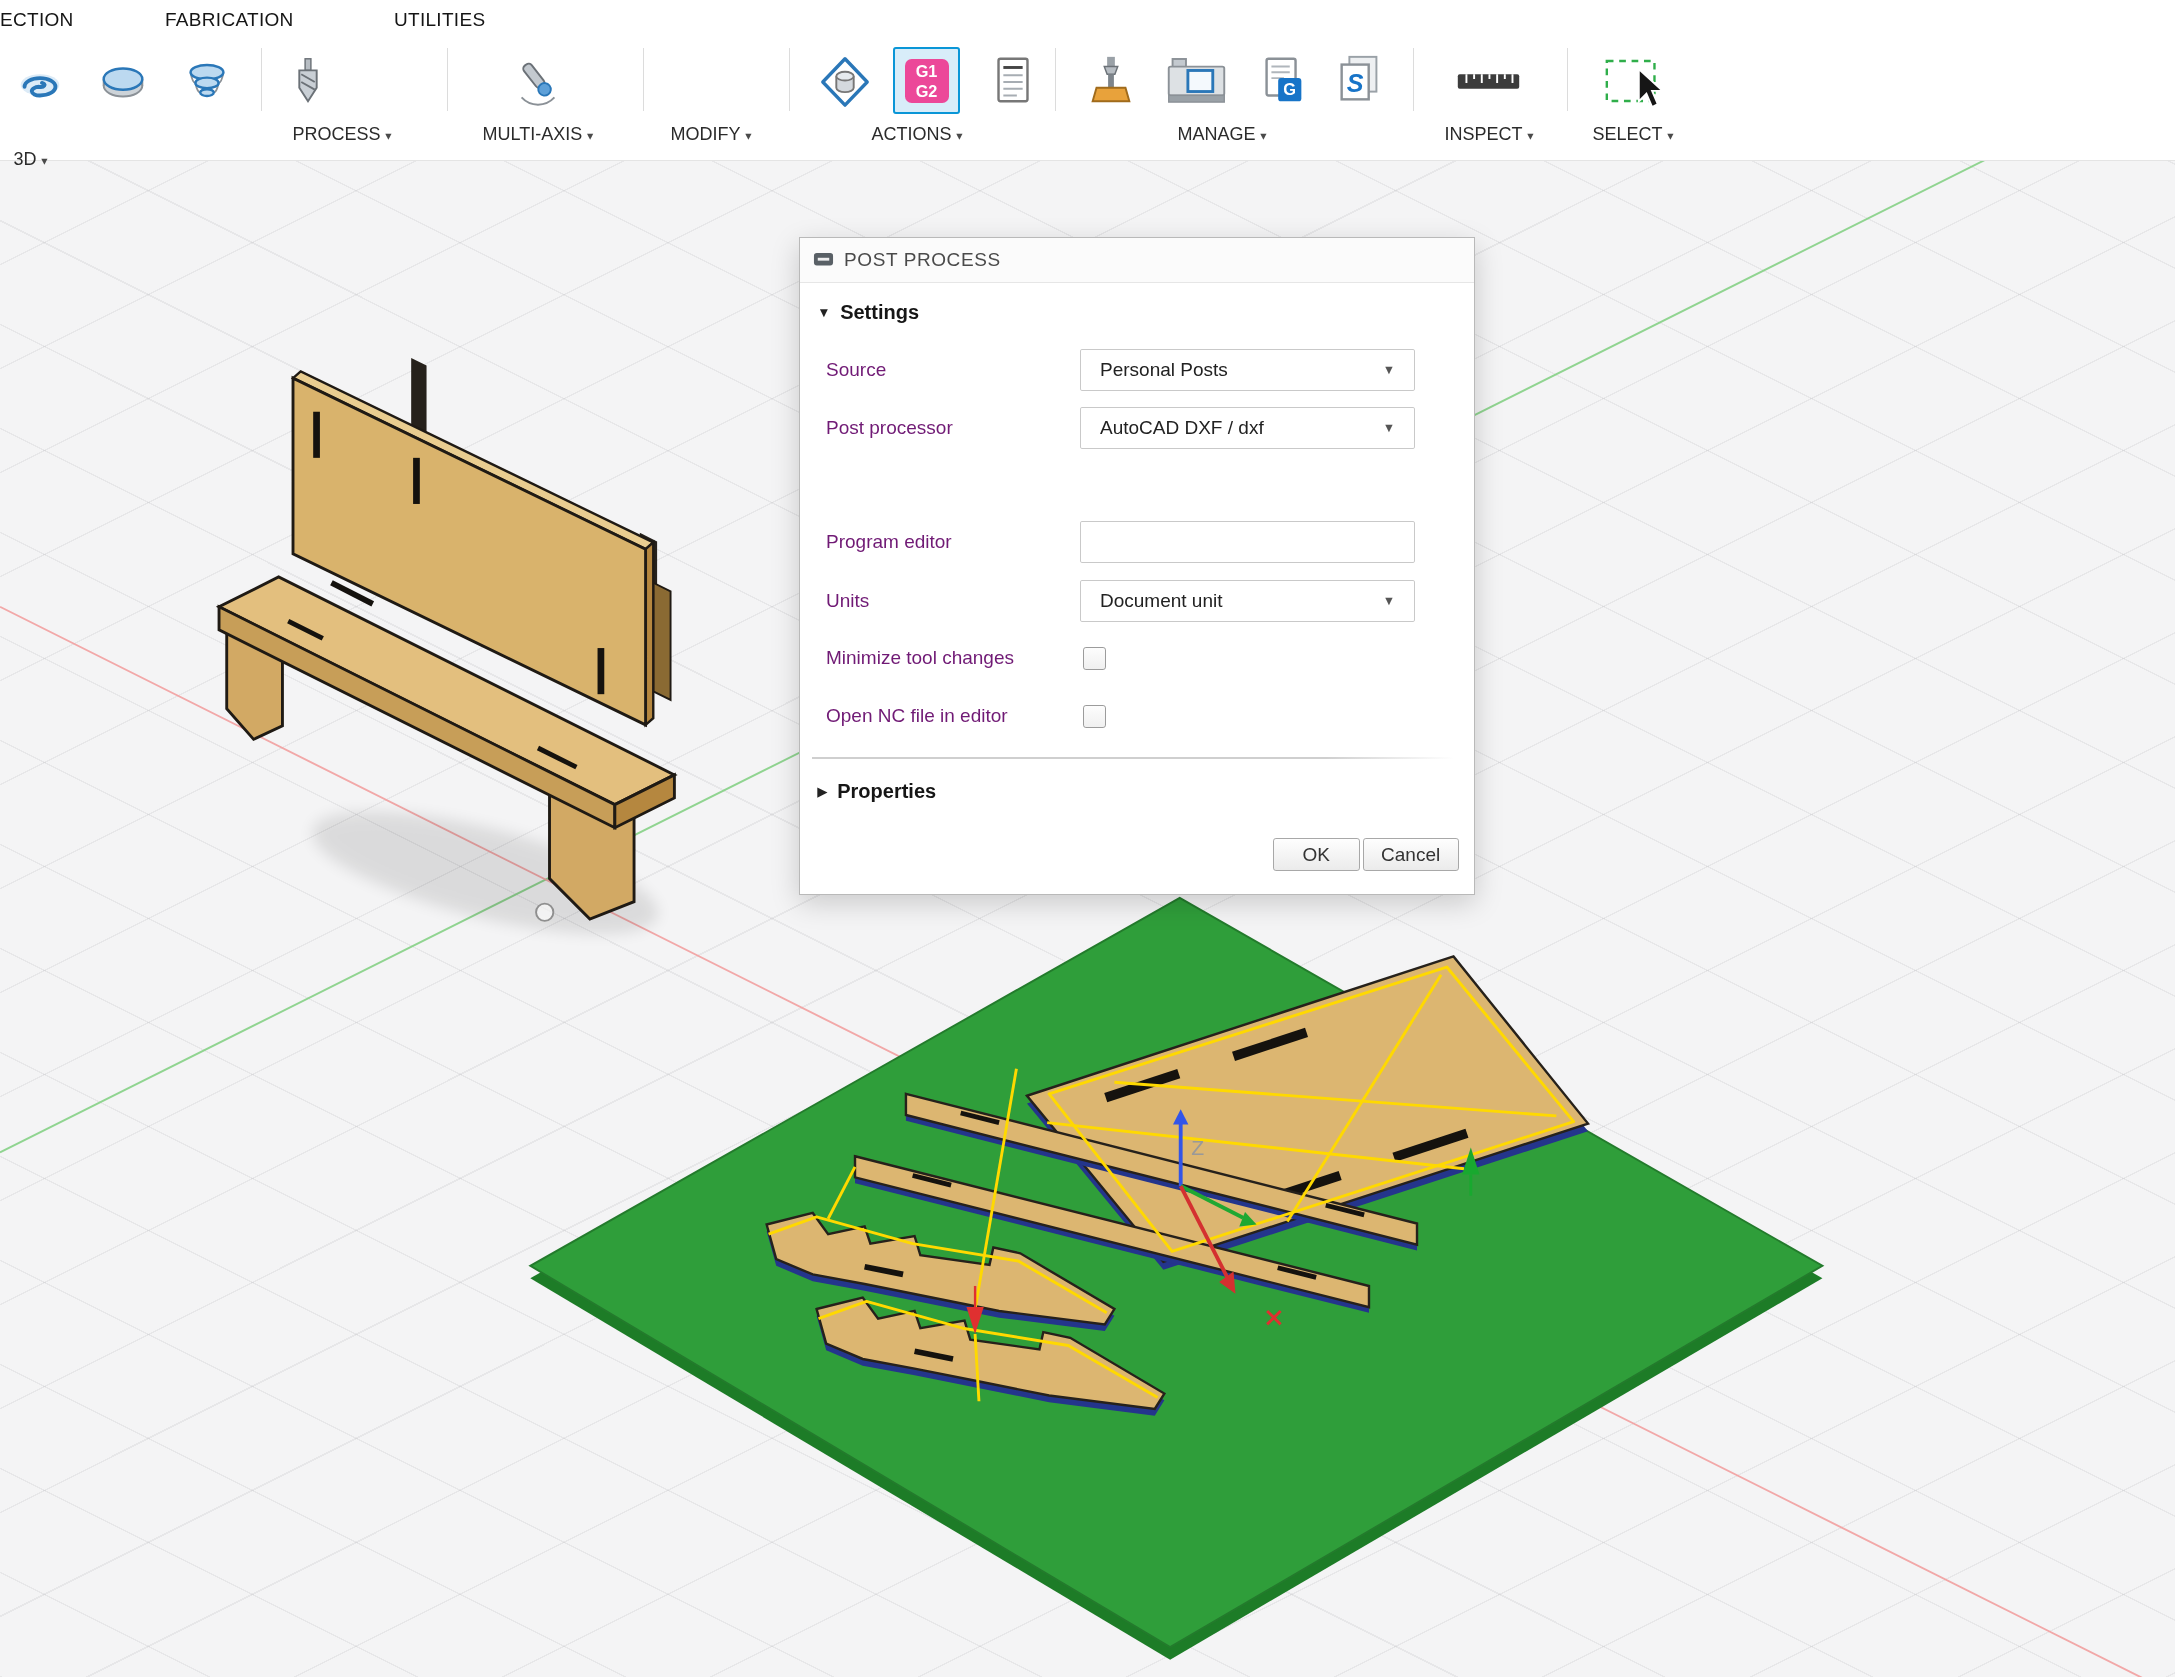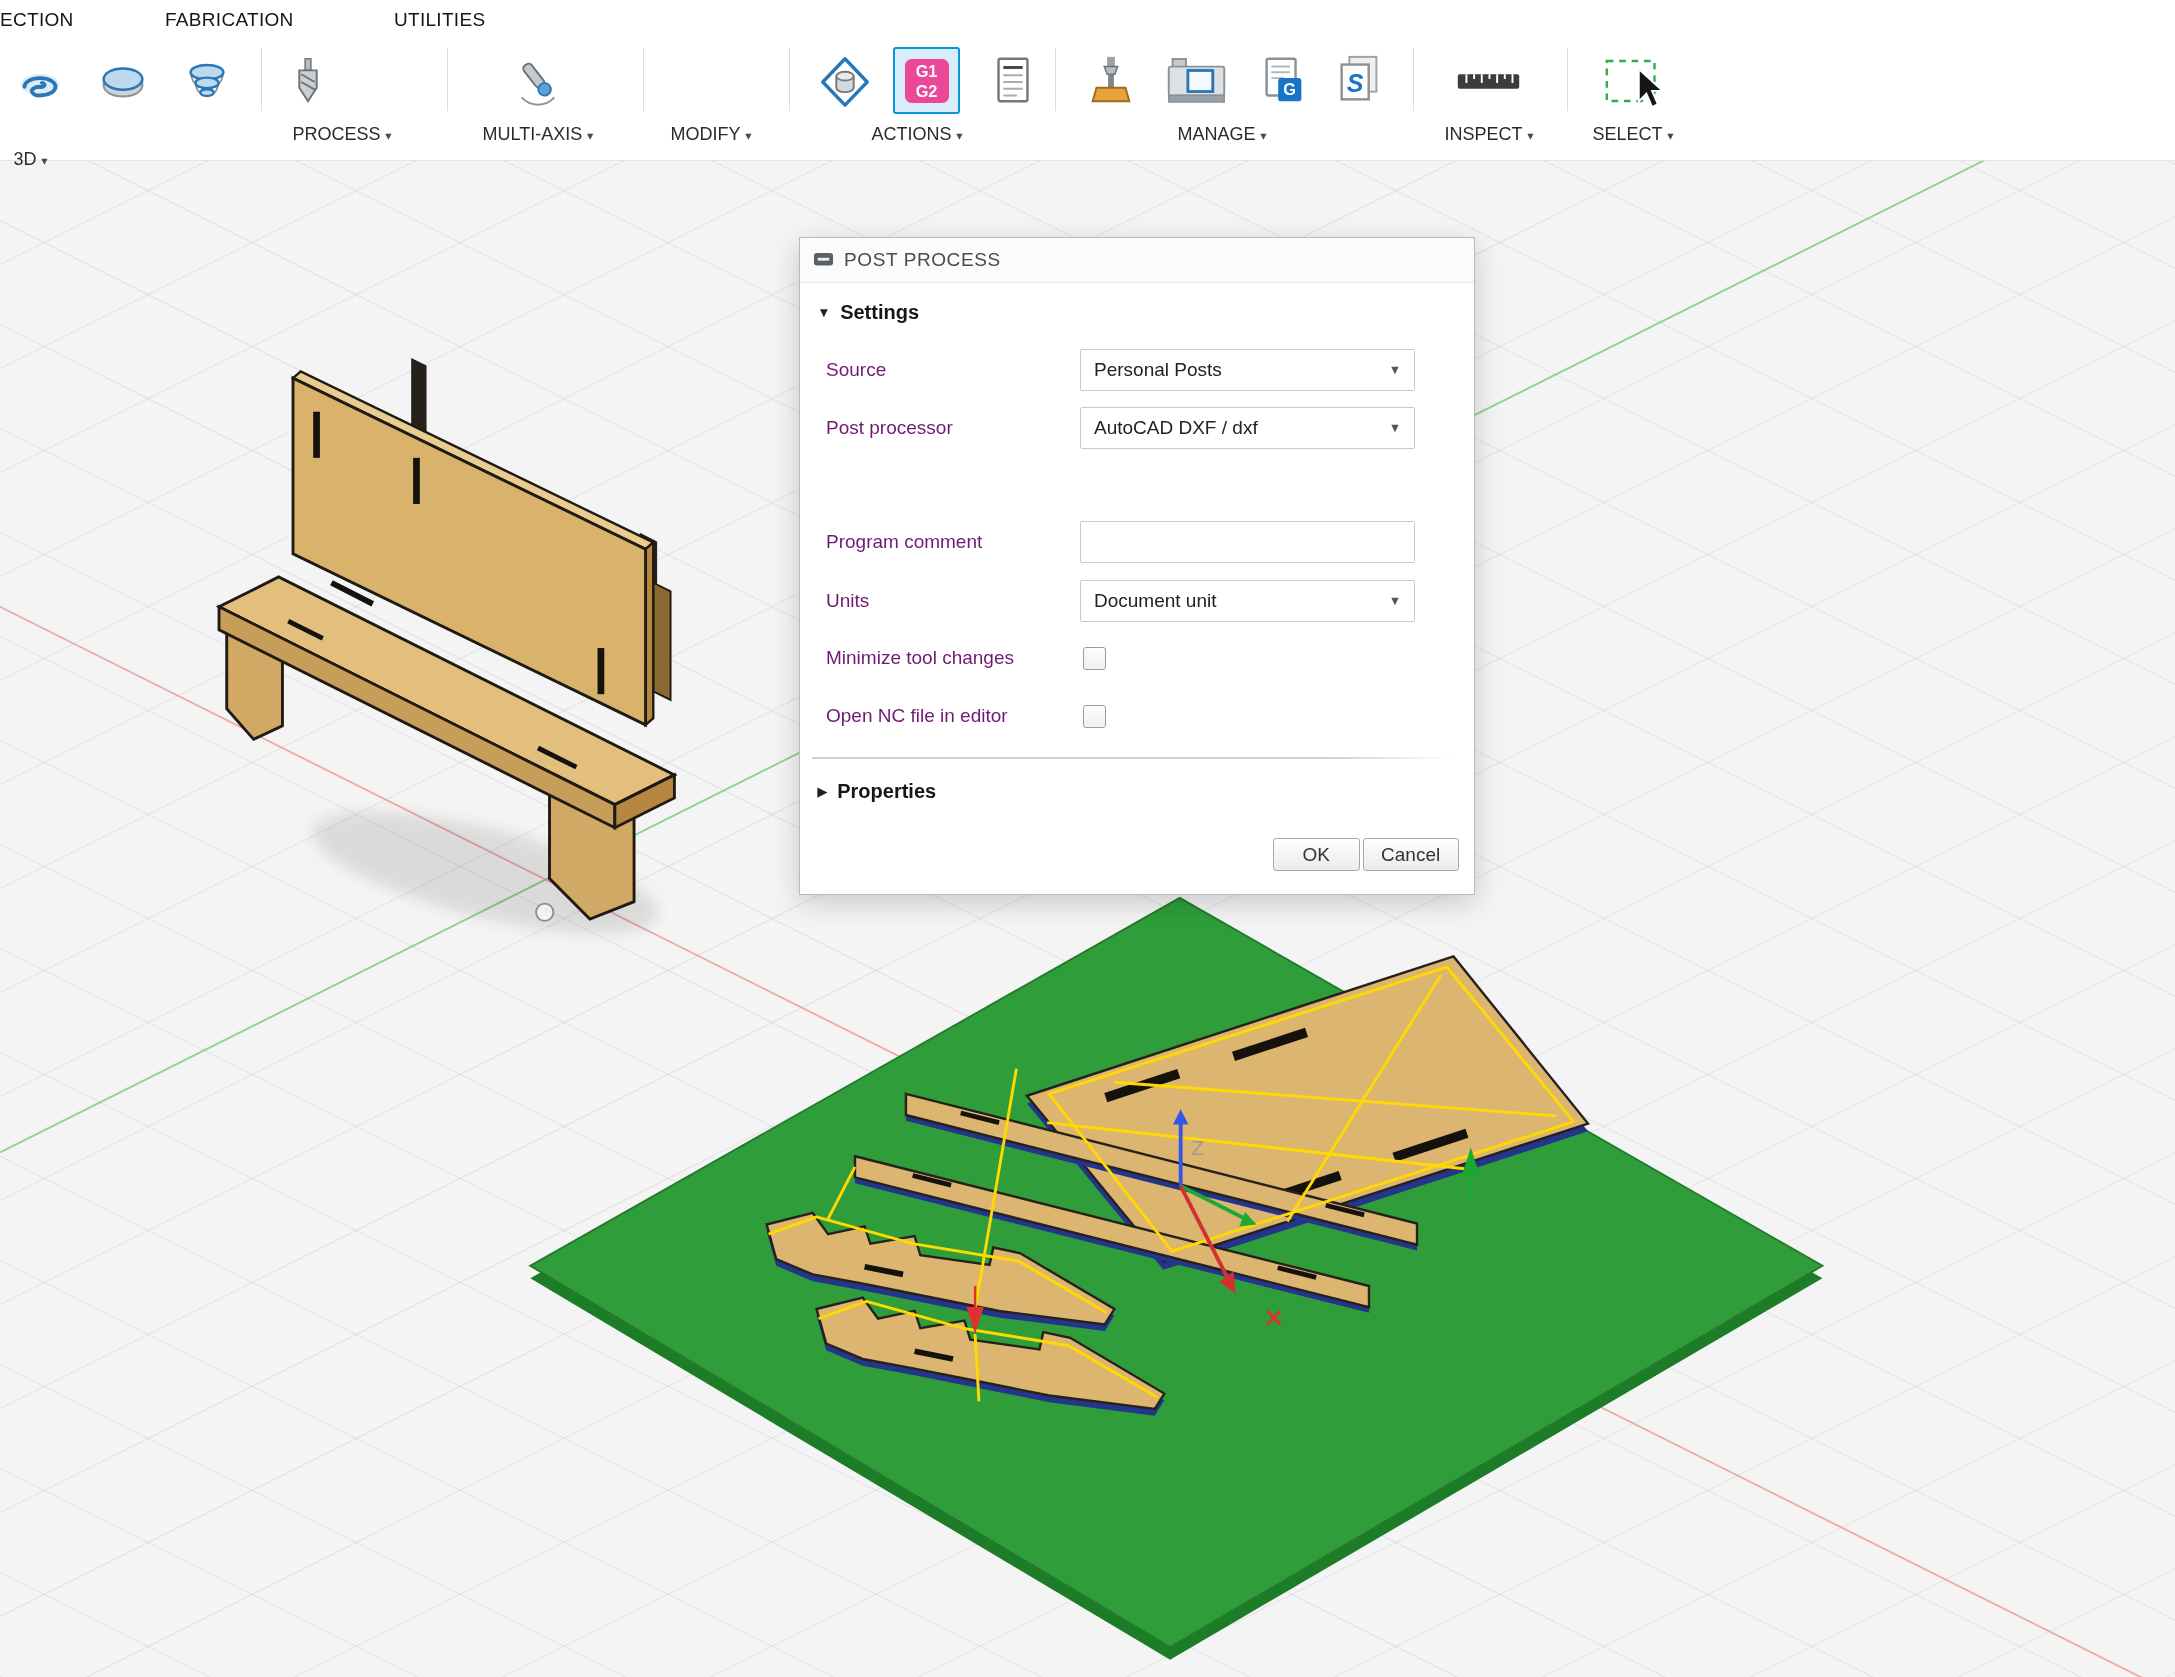--- a/index.html
+++ b/index.html
@@ -31,21 +31,21 @@
   .dialog{position:absolute;left:799px;top:237px;width:676px;height:658px;background:#fff;border:1px solid #b9b9b9;
     box-shadow:0 7.7px 27px rgba(0,0,0,.18);z-index:40;box-sizing:border-box;}
   .dlg-titlebar{position:absolute;top:0;left:0;right:0;height:44px;background:#fbfbfb;border-bottom:1px solid #e6e6e6;display:flex;align-items:center;padding-left:13.4px;gap:9.6px;}
   .dlg-title{font-size:19px;color:#4a4a4a;letter-spacing:0.6px;}
   .section-header{position:absolute;left:17.3px;display:flex;align-items:center;gap:9.6px;height:37px;}
   .section-header .tri{font-size:13.4px;color:#222;}
   .section-title{font-size:20px;font-weight:bold;color:#161616;}
   .row{position:absolute;left:0;width:100%;height:42px;display:flex;align-items:center;}
   .row .lbl{position:absolute;left:26px;font-size:19px;color:#701a75;}
   .select,.txt{position:absolute;left:280px;width:335px;height:42px;box-sizing:border-box;border:1px solid #c9c9c9;border-radius:1.9px;background:#fff;}
-  .select{display:flex;align-items:center;padding:0 13px;}
+  .select{display:flex;align-items:center;padding:0 19px;}
   .select .sel-text{font-size:19px;color:#222;flex:1;white-space:nowrap;overflow:hidden;}
   .select .sel-caret{font-size:12.5px;color:#555;}
   .txt{font-size:19px;color:#222;padding:0 9.6px;font-family:"Liberation Sans",sans-serif;outline:none;}
   .checkbox{position:absolute;left:283px;width:23px;height:23px;box-sizing:border-box;border:1.9px solid #9c9c9c;border-radius:2.9px;background:linear-gradient(#fdfdfd,#f0f0f0);}
   .dlg-sep{position:absolute;left:11.5px;top:519px;width:642px;height:1.9px;background:linear-gradient(to right,#cfcfcf 80%,rgba(207,207,207,0));}
   .dlg-footer{position:absolute;top:600px;right:15.4px;display:flex;gap:3px;justify-content:space-between;}
   .btn{height:33px;font-size:19px;color:#333;background:linear-gradient(#fefefe,#ebebeb);border:1px solid #a8a8a8;border-radius:2.9px;font-family:"Liberation Sans",sans-serif;}
   .btn.ok{width:87px;}
   .btn.cancel{width:96px;}
   
@@ -347,21 +347,21 @@
   <div class="row" style="top:169px">
     <span class="lbl">Post processor</span>
     <div class="select">
       <span class="sel-text">AutoCAD DXF / dxf</span>
       <span class="sel-caret">▼</span>
     </div>
   </div>
 
 
   <div class="row" style="top:283px">
-    <span class="lbl">Program comment</span>
+    <span class="lbl">Program editor</span>
     <input class="txt" value="" style="">
   </div>
 
   <div class="row" style="top:342px">
     <span class="lbl">Units</span>
     <div class="select">
       <span class="sel-text">Document unit</span>
       <span class="sel-caret">▼</span>
     </div>
   </div>

